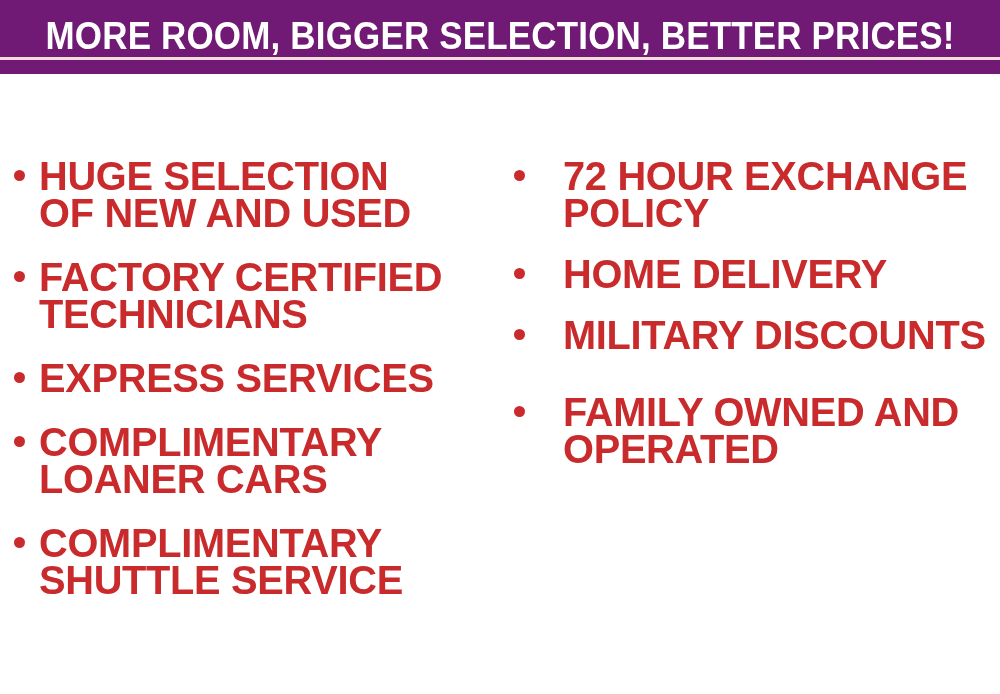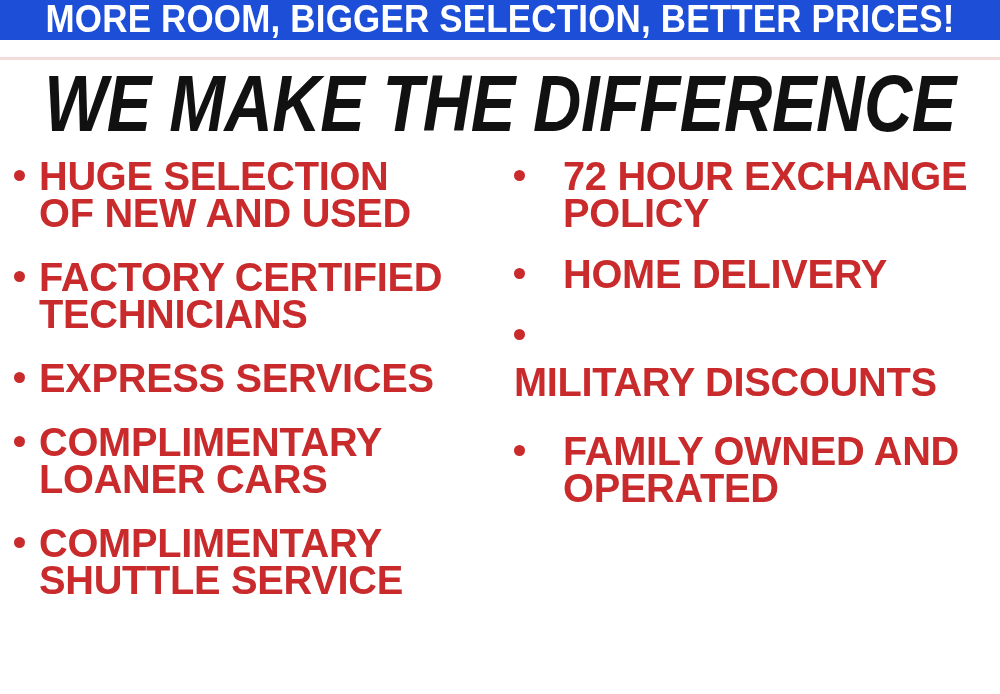--- a/index.html
+++ b/index.html
@@ -19,22 +19,22 @@
     background: #ffffff;
     overflow: hidden;
   }
 
   
   .banner {
     position: absolute;
     left: 0;
     top: 0;
     width: 1000px;
-    height: 40px;
-    background: #1d4ed8;
+    height: 74px;
+    background: #701a75;
     display: flex;
     align-items: center;
     justify-content: center;
     box-sizing: border-box;
   }
   .banner-text {
     color: #ffffff;
     font-family: "Liberation Sans Narrow", "Liberation Sans", sans-serif;
     font-weight: bold;
     font-size: 38px;
@@ -123,35 +123,32 @@
     transform-origin: left center;
   }
   
   .bullet-label.two-line {
     padding-left: 0;
   }
 
   
   .col-left  .bullet-item { margin-bottom: 27px; }
   .col-right .bullet-item { margin-bottom: 24px; gap: 24px; }
-  .col-right .bullet-item.tight { margin-bottom: 32px; flex-direction: column; }
+  .col-right .bullet-item.tight { margin-bottom: 40px; }
 </style>
 </head>
 <body>
 
 <div id="poster">
 
   <div class="banner">
     <div class="banner-text">MORE ROOM, BIGGER SELECTION, BETTER PRICES!</div>
   </div>
   <div class="banner-underline"></div>
 
-  <div class="headline-wrap">
-    <div class="headline">WE MAKE THE DIFFERENCE</div>
-  </div>
 
   <div class="columns">
 
     <div class="col col-left">
       <div class="bullet-item">
         <span class="bullet-dot"></span>
         <span class="bullet-label two-line">HUGE SELECTION
 OF NEW AND USED</span>
       </div>
       <div class="bullet-item">

